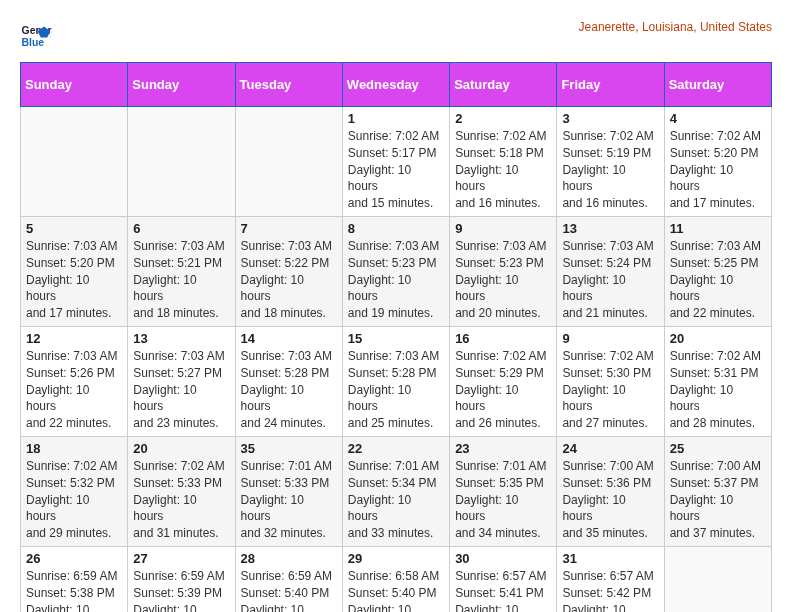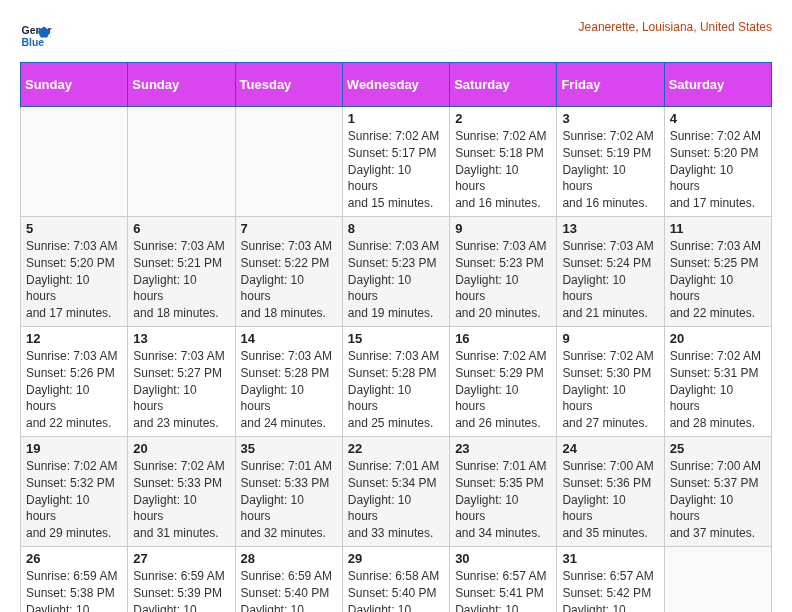--- a/index.html
+++ b/index.html
@@ -237,21 +237,21 @@
         <td>
           <span class="day-number">20</span>
           <div class="day-info" style="white-space: pre-line;">Sunrise: 7:02 AM
 Sunset: 5:31 PM
 Daylight: 10 hours
 and 28 minutes.</div>
         </td>
       </tr>
       <tr>
         <td>
-          <span class="day-number">19</span>
+          <span class="day-number">18</span>
           <div class="day-info" style="white-space: pre-line;">Sunrise: 7:02 AM
 Sunset: 5:32 PM
 Daylight: 10 hours
 and 29 minutes.</div>
         </td>
         <td>
           <span class="day-number">20</span>
           <div class="day-info" style="white-space: pre-line;">Sunrise: 7:02 AM
 Sunset: 5:33 PM
 Daylight: 10 hours

